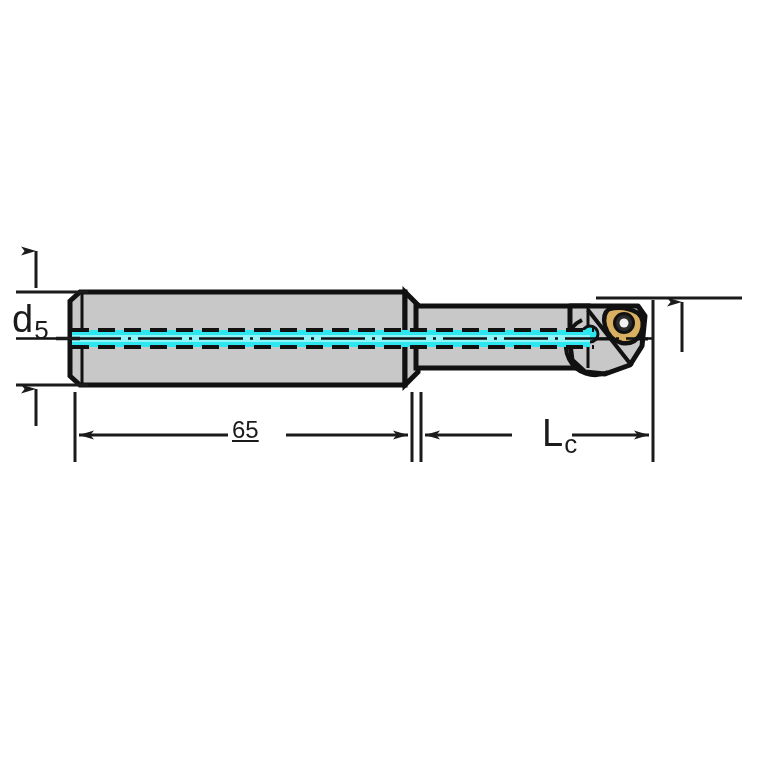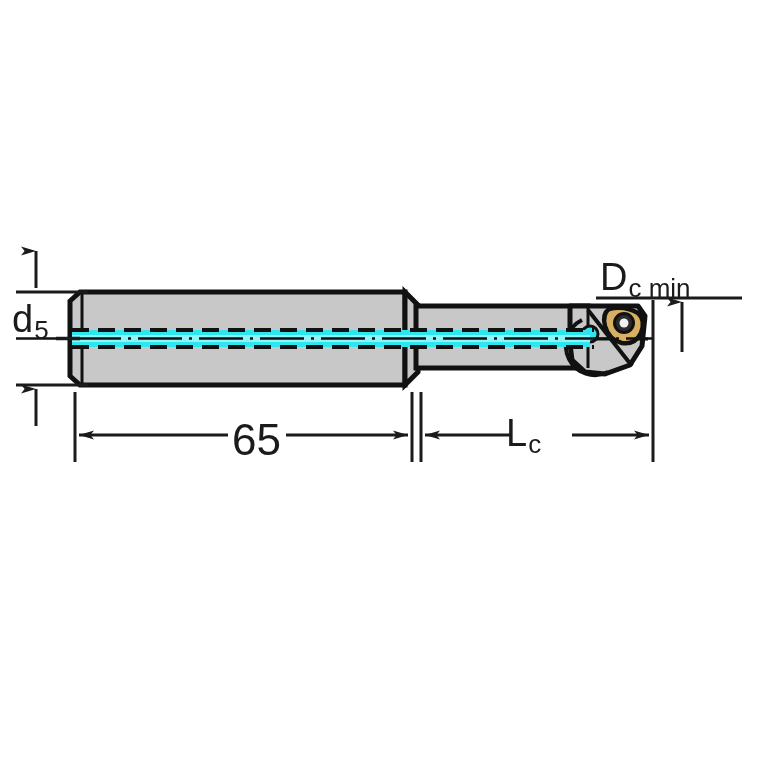--- a/index.html
+++ b/index.html
@@ -36,32 +36,33 @@
   }
   .dim-label .base {
     font-size: 38px;
   }
   .dim-label .sub {
     font-size: 26px;
     vertical-align: -0.28em;
     margin-left: 1px;
   }
   .dim-label.plain {
-    font-size: 44px;
+    font-size: 24px;
+    text-decoration: underline;
   }
   #label-d5 {
     left: 12px;
     top: 300px;
   }
   #label-65 {
     left: 232px;
     top: 418px;
   }
   #label-lc {
-    left: 506px;
+    left: 542px;
     top: 414px;
     text-align: center;
   }
   #label-dcmin {
     left: 600px;
     top: 258px;
   }
 </style>
 </head>
 <body>
@@ -181,17 +182,14 @@
   <div class="dim-label" id="label-d5">
     <span class="base">d</span><span class="sub">5</span>
   </div>
 
   <div class="dim-label plain" id="label-65">65</div>
 
   <div class="dim-label" id="label-lc">
     <span class="base">L</span><span class="sub">c</span>
   </div>
 
-  <div class="dim-label" id="label-dcmin">
-    <span class="base">D</span><span class="sub">c min</span>
-  </div>
 
 </div>
 
 </body></html>

